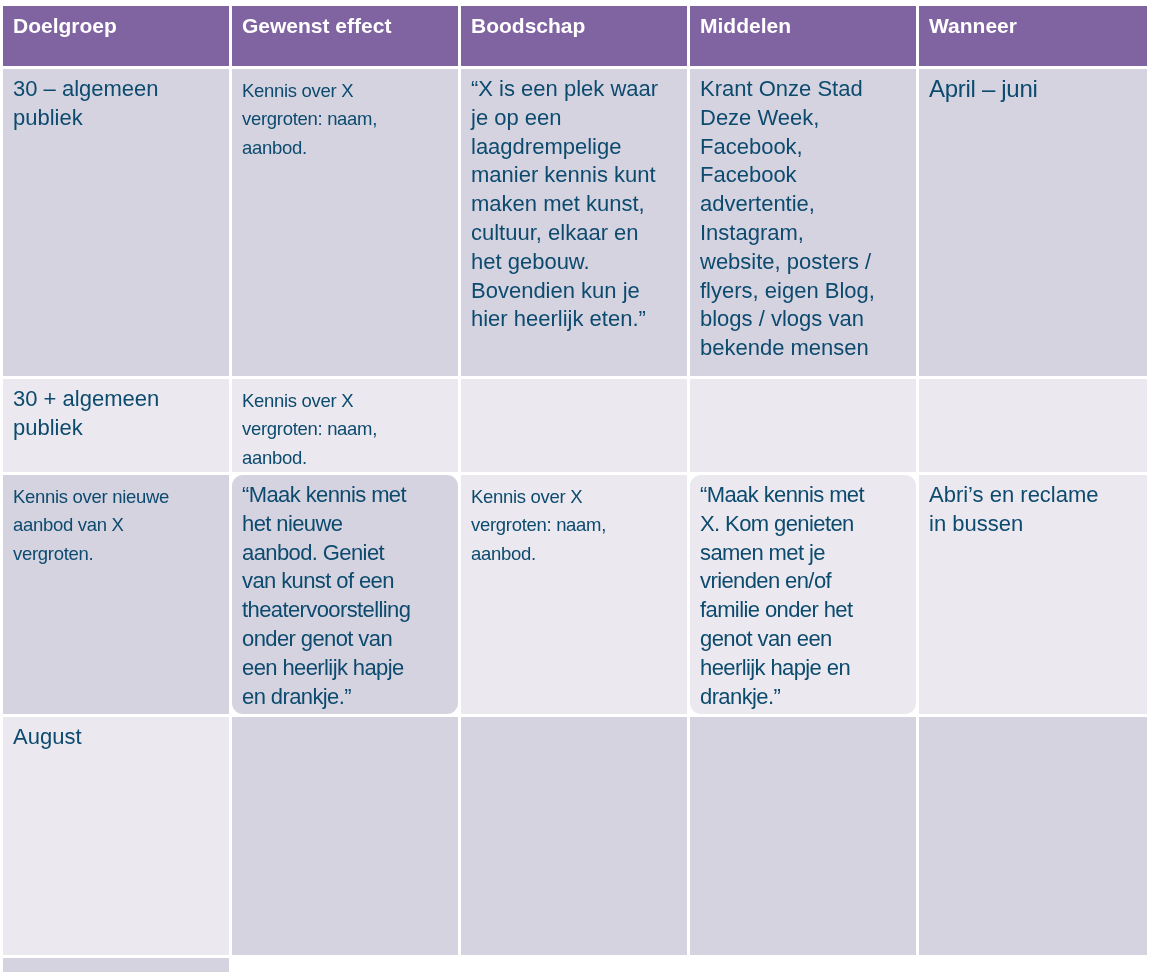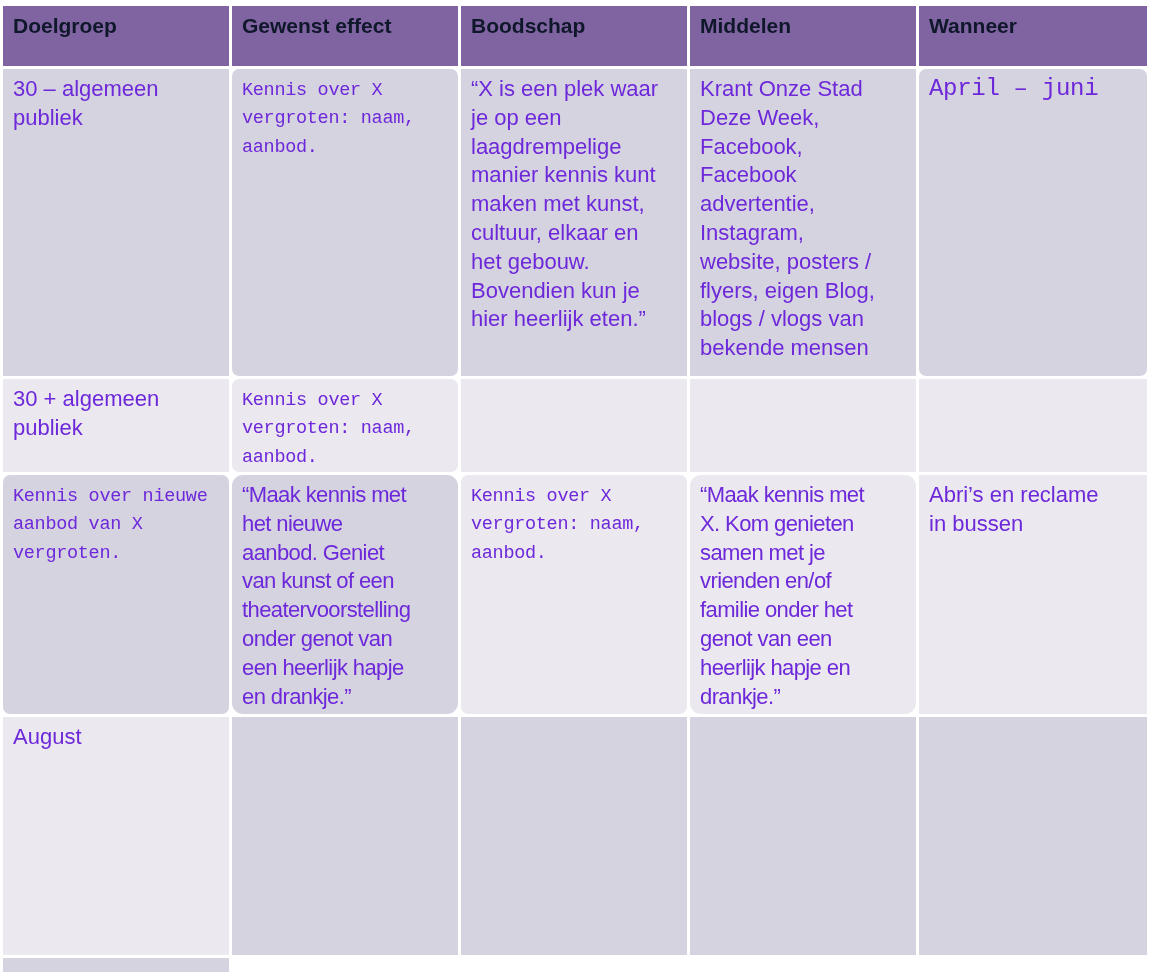--- a/index.html
+++ b/index.html
@@ -8,31 +8,31 @@
       position: absolute; left: 3px; top: 6px; width: 1144px;
       display: grid;
       grid-template-columns: 226px 226px 226px 226px 228px;
       grid-template-rows: 60px 307px 93px 239px 238px 30px;
       column-gap: 3px; row-gap: 3px;
       background: #ffffff;
     }
     .cell {
       box-sizing: border-box;
       padding: 6px 10px 0 10px;
-      color: #6d28d9;
+      color: #0c4a6e;
       font-family: "Liberation Sans", sans-serif;
       font-size: 22px;
       line-height: 28.8px;
       overflow: hidden;
       white-space: pre-line;
     }
-    .hdr { background: #8064A2; color: #0f172a; font-weight: bold; font-size: 21px; }
+    .hdr { background: #8064A2; color: #ffffff; font-weight: bold; font-size: 21px; }
     .odd { background: #D6D3E1; }
     .even { background: #EBE9EF; }
-    .narrow { font-family: Liberation Mono, monospace; font-size: 18.5px; line-height: 28.4px; padding-top: 8px; letter-spacing: -0.3px; border-radius: 7px; }
+    .narrow { font-family: Liberation Sans, sans-serif; font-size: 18.5px; line-height: 28.4px; padding-top: 8px; letter-spacing: -0.3px; }
     .cond { font-stretch: condensed; letter-spacing: -0.6px; border-radius: 11px; }
   </style>
 </head>
 <body>
 
 <div class="table">
 
   <div class="cell hdr">Doelgroep</div>
   <div class="cell hdr">Gewenst effect</div>
   <div class="cell hdr">Boodschap</div>

